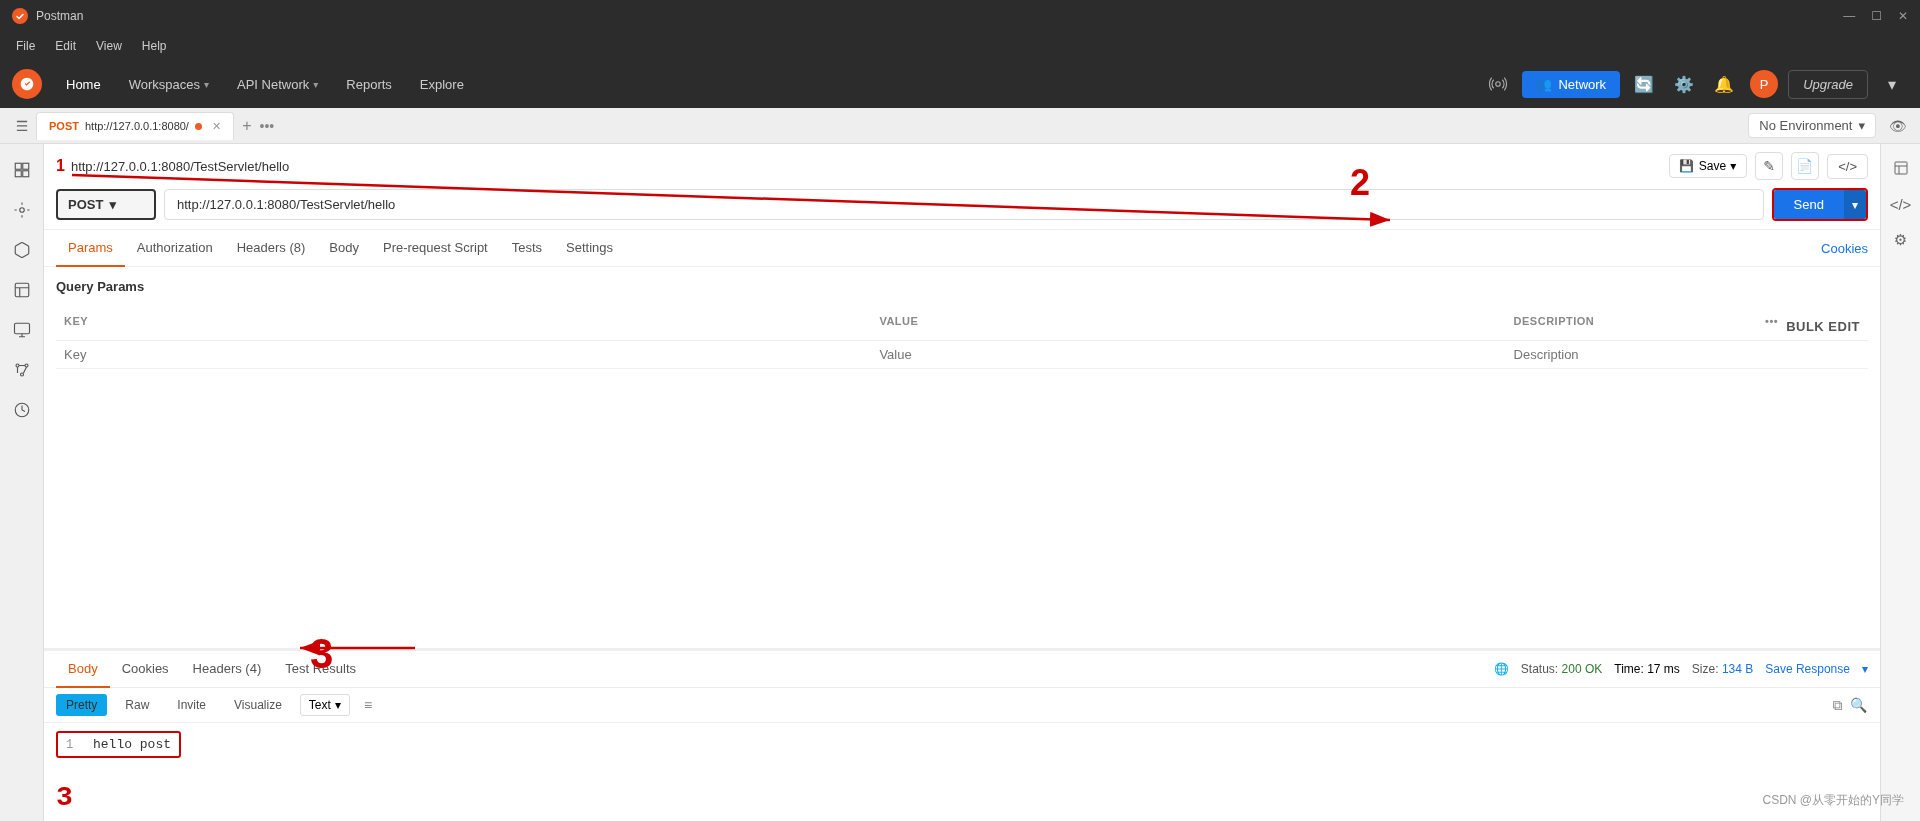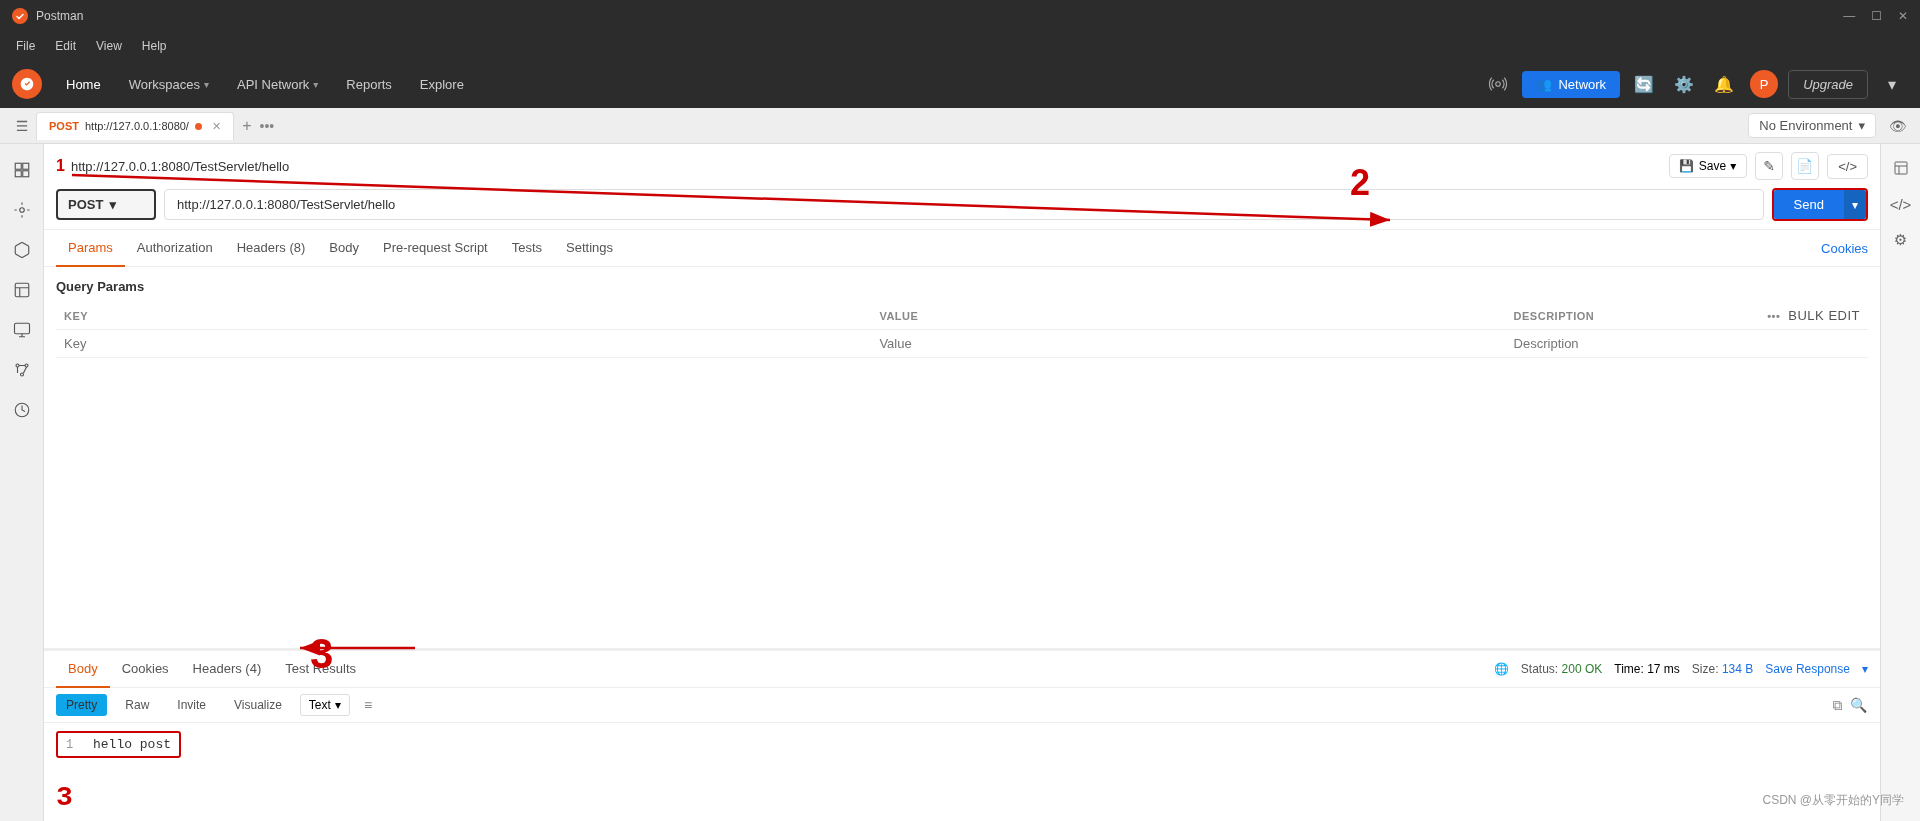--- a/index.html
+++ b/index.html
@@ -320,21 +320,21 @@
       letter-spacing: 0.5px;
     }
     .params-table td {
       padding: 6px 8px;
       border-bottom: 1px solid #f0f0f0;
       font-size: 13px;
       color: #999;
     }
     .params-table .key-col { width: 45%; }
     .params-table .value-col { width: 35%; }
-    .bulk-edit-btn { font-size: 13px; color: #555; cursor: pointer; font-weight: 400; }
+    .bulk-edit-btn { font-size: 13px; color: #555; cursor: pointer; font-weight: 700; margin-top: 11px; }
     .more-icon { color: #888; cursor: pointer; }
 
     
     .response-section {
       border-top: 3px solid #eee;
       background: white;
     }
     .response-tabs-bar {
       display: flex; align-items: center;
       padding: 0 12px;

